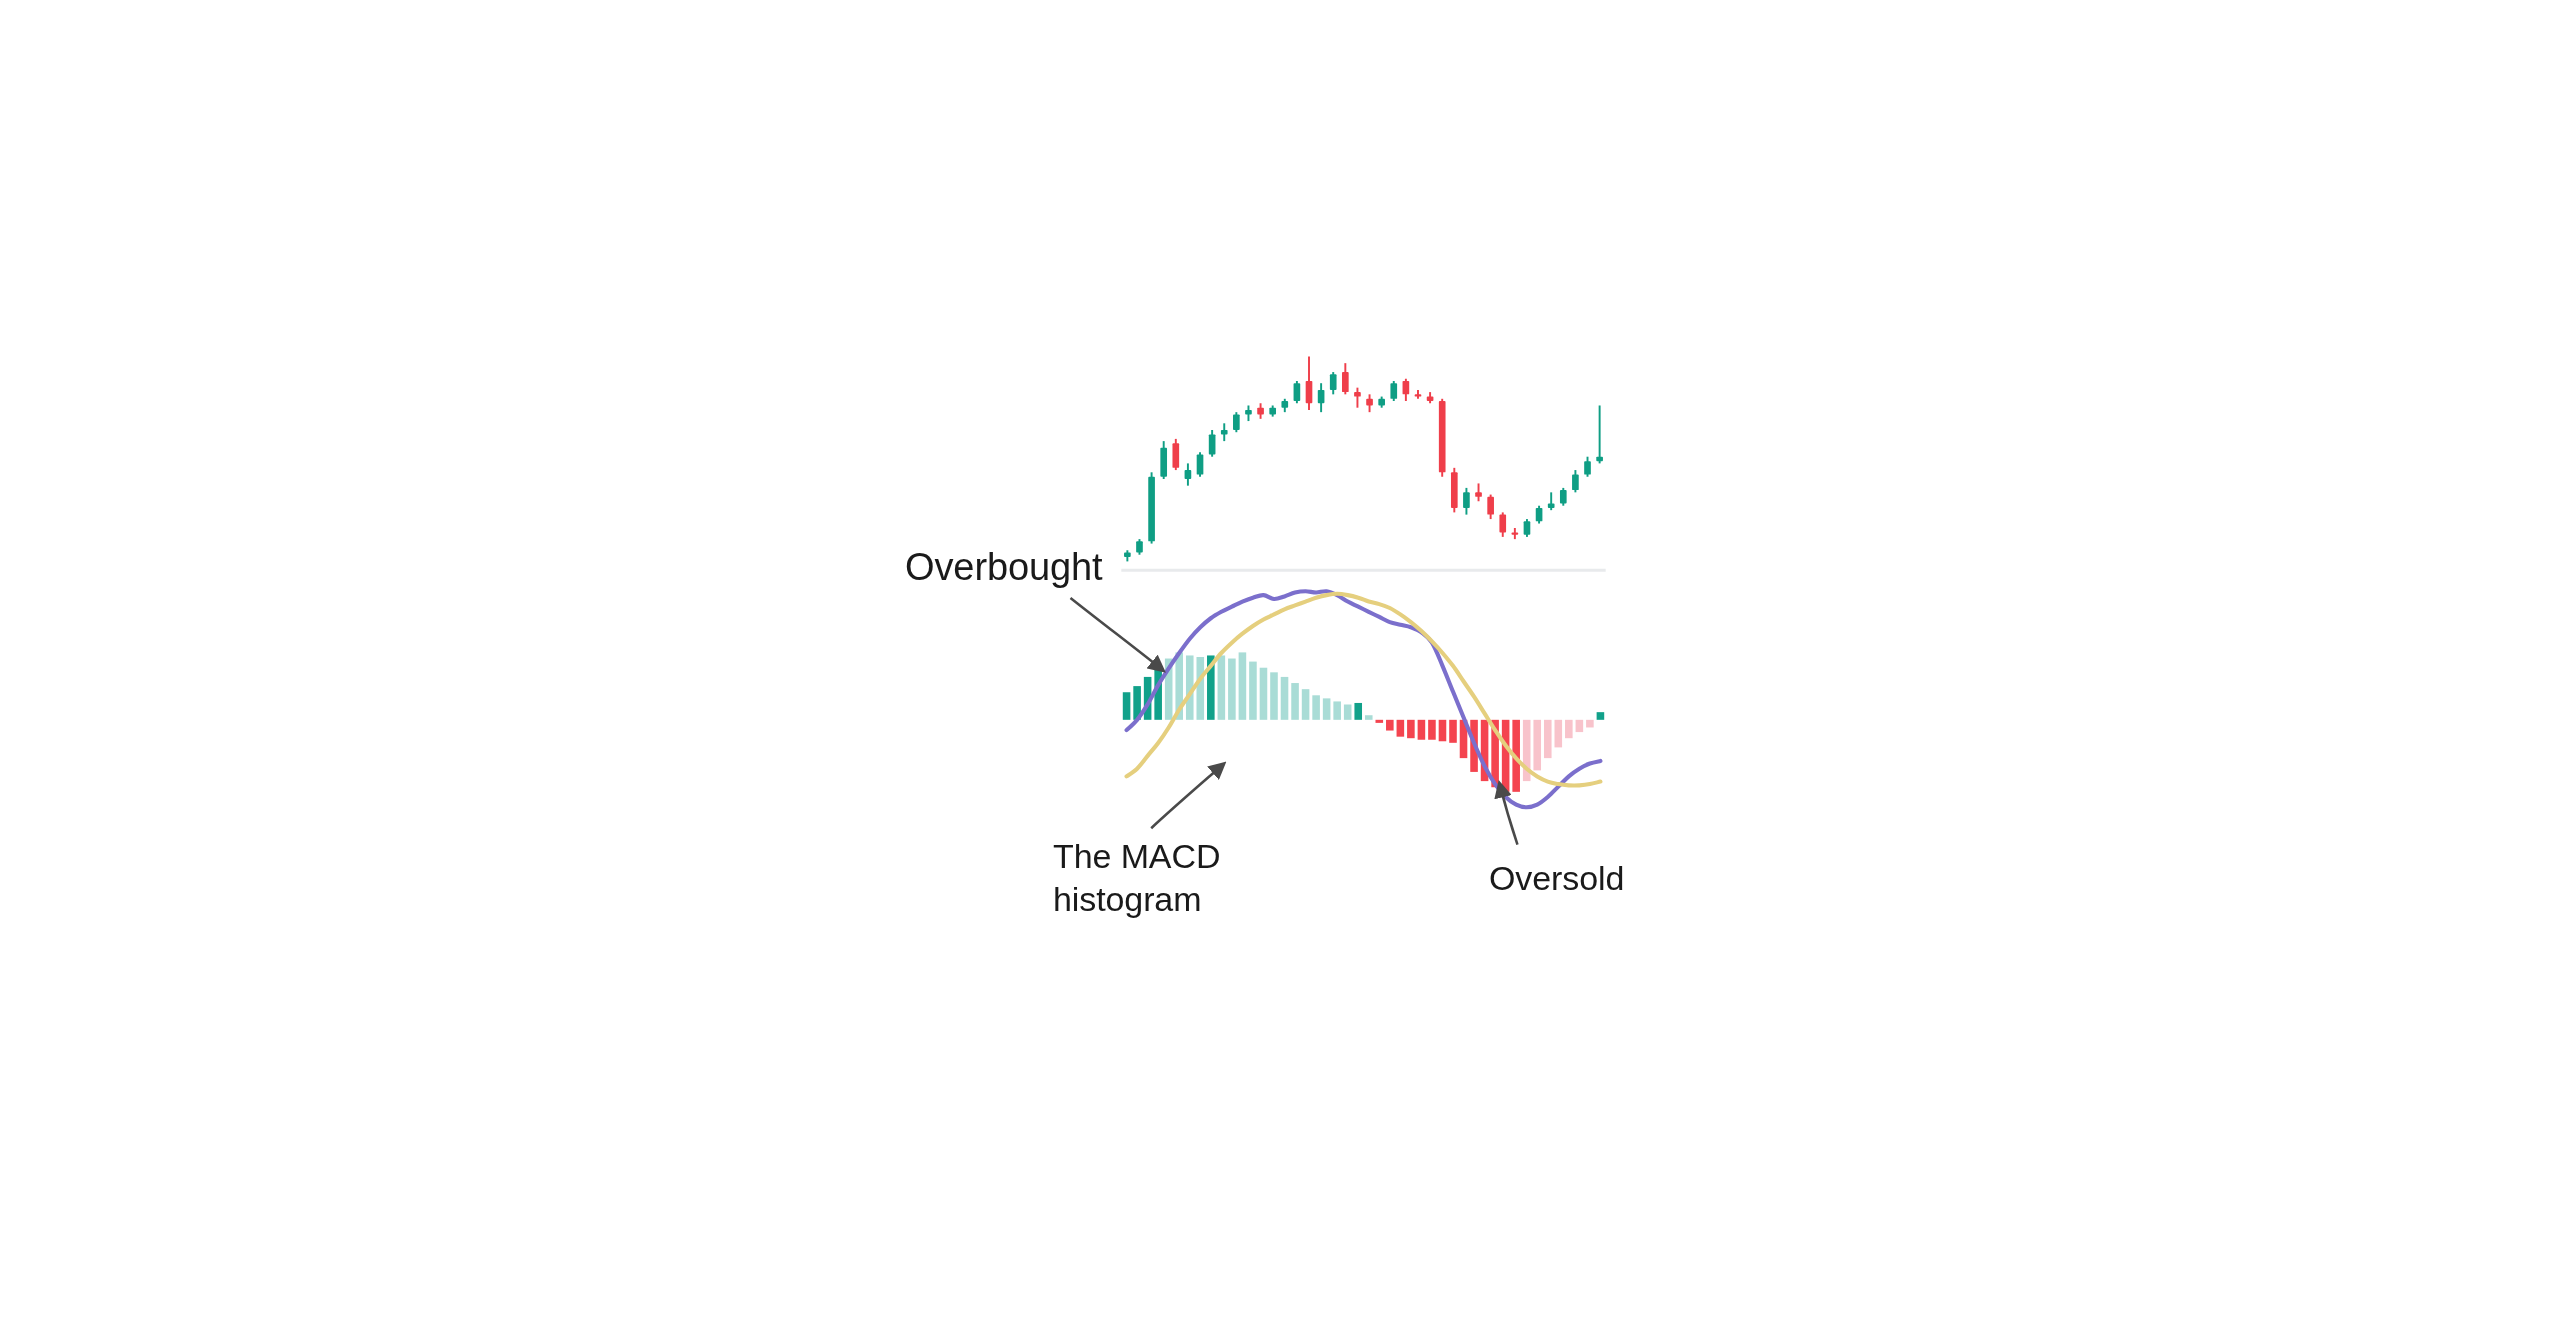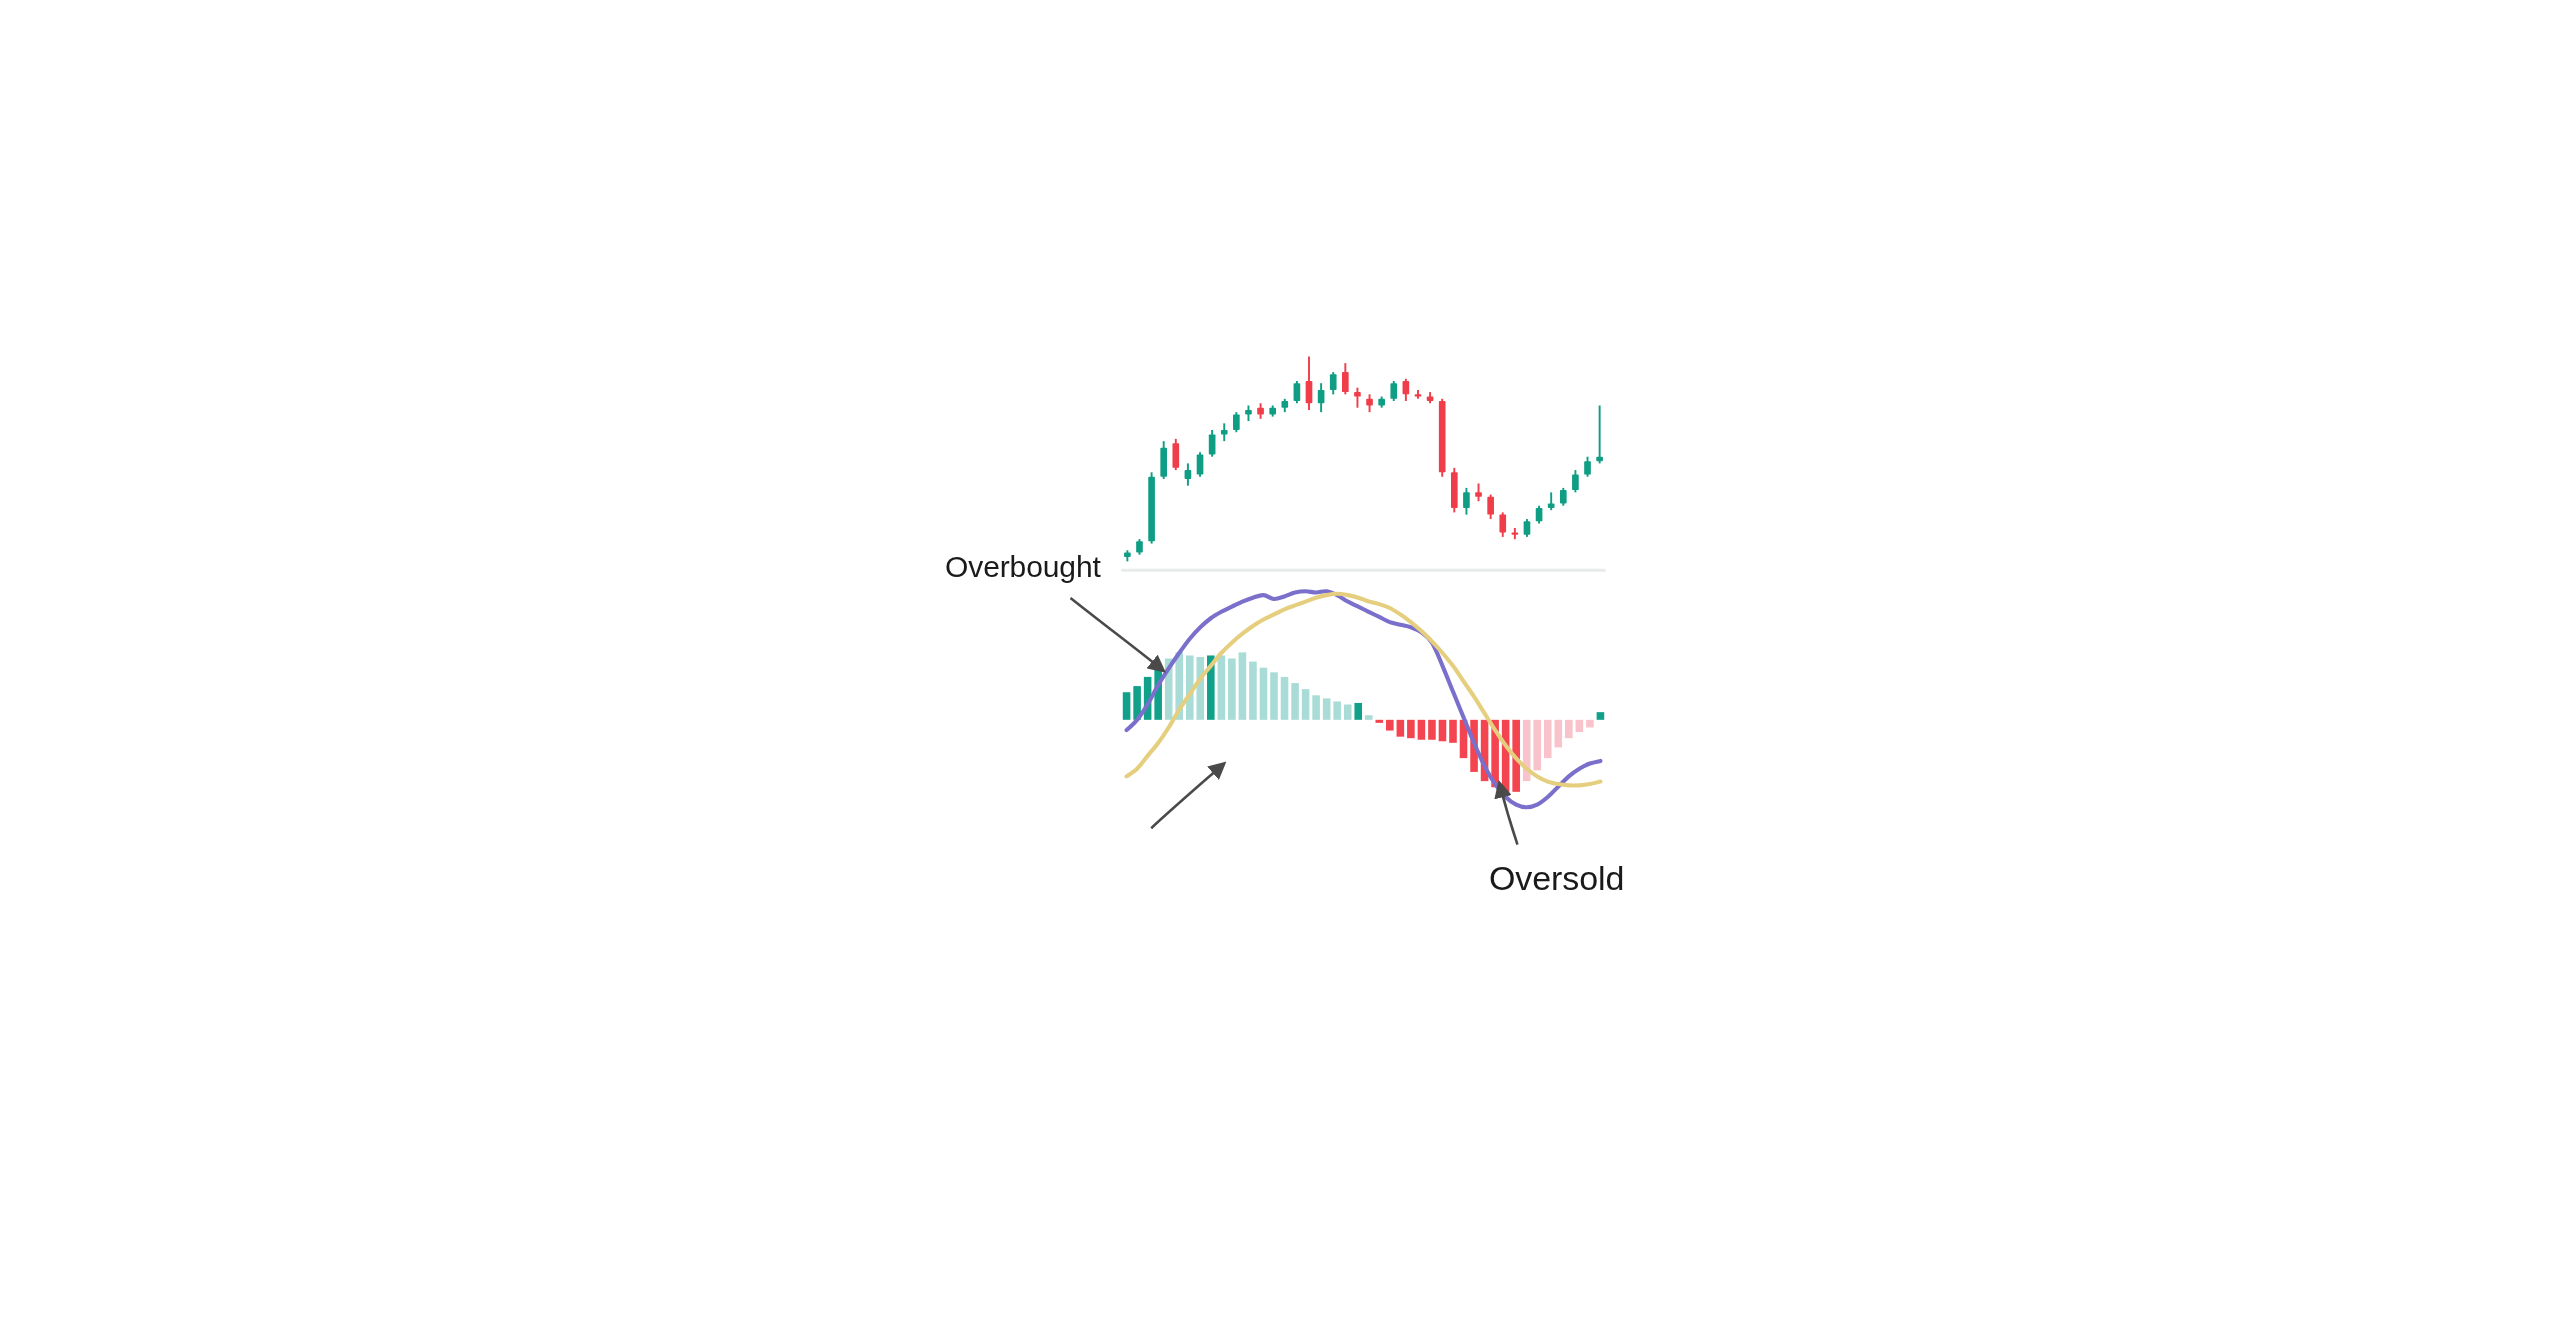--- a/index.html
+++ b/index.html
@@ -30,23 +30,22 @@
     color: #1a1a1a;
     font-family: "Liberation Sans", sans-serif;
     font-weight: 400;
     white-space: pre;
     letter-spacing: -0.1px;
   }
 
   #label-overbought {
     left: 905px;
     top: 546px;
-    font-size: 30px;
+    font-size: 38px;
     line-height: 42px;
-    margin-left: 40px;
   }
   #label-macd-hist {
     left: 1053px;
     top: 835px;
     font-size: 34px;
     line-height: 43px;
     text-align: left;
   }
   #label-oversold {
     left: 1457px;
@@ -217,17 +216,18 @@
         </marker>
       </defs>
       <path id="arrow-overbought" d="M 1432 800 C 1480 838, 1520 868, 1556 897" fill="none" stroke="#4a4a4a" stroke-width="3.4" marker-end="url(#ah)"></path>
       <path id="arrow-macd-hist" d="M 1540 1108 C 1570 1080, 1605 1050, 1637 1022" fill="none" stroke="#4a4a4a" stroke-width="3.4" marker-end="url(#ah)"></path>
       <path id="arrow-oversold" d="M 2030 1130 C 2020 1100, 2012 1072, 2006 1048" fill="none" stroke="#4a4a4a" stroke-width="3.4" marker-end="url(#ah)"></path>
     </g>
   </svg>
 
   <div class="annot-label" id="label-overbought">Overbought</div>
 
+  <div class="annot-label" id="label-macd-hist"><span>The MACD</span><br><span>histogram</span></div>
 
   <div class="annot-label" id="label-oversold">Oversold</div>
 
 </div>
 
 
 </body></html>

